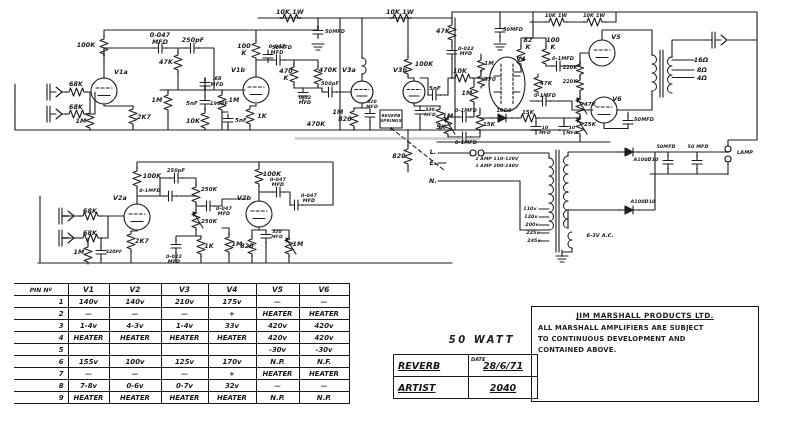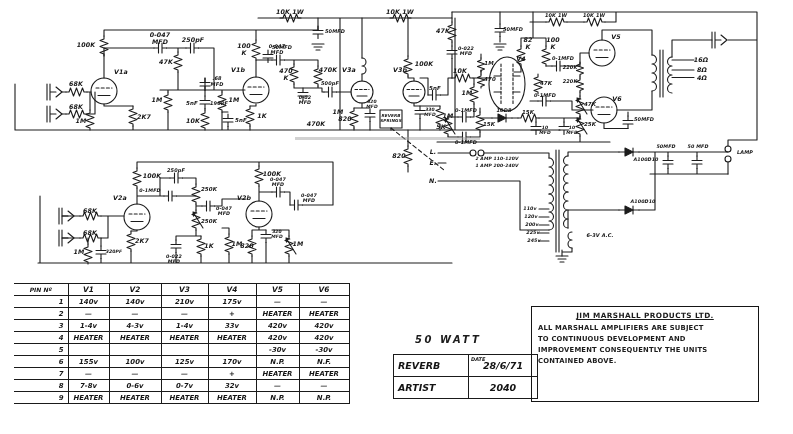--- a/index.html
+++ b/index.html
@@ -13,25 +13,25 @@
           font:italic 700 6.3px/1.12 "DejaVu Sans",sans-serif;color:#161616;
           white-space:pre-line;text-align:center;letter-spacing:.1px;}
   
   .vtable{position:absolute;left:14px;top:283px;border-collapse:collapse;}
   .vtable td,.vtable th{border:1px solid #1a1a1a;font:italic 700 6.9px "DejaVu Sans",sans-serif;
           text-align:center;height:11px;padding:0;color:#141414;}
   .vtable th{font-size:7.4px;}
   .vtable td:first-child{text-align:right;padding-right:4px;border-left:none;}
   .vtable tr:first-child th:first-child{border-left:none;font-size:6px;}
   
-  .watt{position:absolute;left:415px;top:334px;width:100px;text-align:left;
+  .watt{position:absolute;left:415px;top:334px;width:100px;text-align:right;
         font:italic 700 10px "DejaVu Sans",sans-serif;letter-spacing:2.5px;}
   .mtable{position:absolute;left:393px;top:354px;border-collapse:collapse;}
   .mtable td{border:1.6px solid #1a1a1a;font:italic 700 9.5px "DejaVu Sans",sans-serif;
-        padding:0 4px;height:21px;color:#141414;}
+        padding:0 4px;height:21px;color:#141414;text-decoration:underline;}
   .mtable td.val{text-align:center;position:relative;}
   .mtable .sub{position:absolute;left:2px;top:1px;font:italic 700 5px "DejaVu Sans",sans-serif;}
   .notice{position:absolute;left:531px;top:306px;width:214px;height:88px;
         border:1.8px solid #151515;padding:4px 6px 2px 6px;}
   .notice .ntitle{text-align:center;font:700 7.3px "DejaVu Sans",sans-serif;
         text-decoration:underline;letter-spacing:.4px;margin-bottom:3px;}
   .notice .nline{font:700 6.8px/1.6 "DejaVu Sans",sans-serif;letter-spacing:.2px;white-space:nowrap;}
   .smudge{position:absolute;background:var(--smudge);opacity:.45;}
 </style>
 </head>
@@ -496,18 +496,17 @@
           <td class="val" style="width: 60px; text-align: center;">2040</td>
         </tr>
       </tbody>
   </table>
 
   <div class="notice">
     <div class="ntitle">JIM MARSHALL PRODUCTS LTD.</div>
     <div>
         <div class="nline">ALL MARSHALL AMPLIFIERS ARE SUBJECT</div>
         <div class="nline">TO CONTINUOUS DEVELOPMENT AND</div>
-        <div class="nline">IMPROVEMENT CONSEQUENTLY THE UNITS</div>
         <div class="nline">CONTAINED ABOVE.</div>
       </div>
   </div>
 
 </div>
 
 </body></html>

